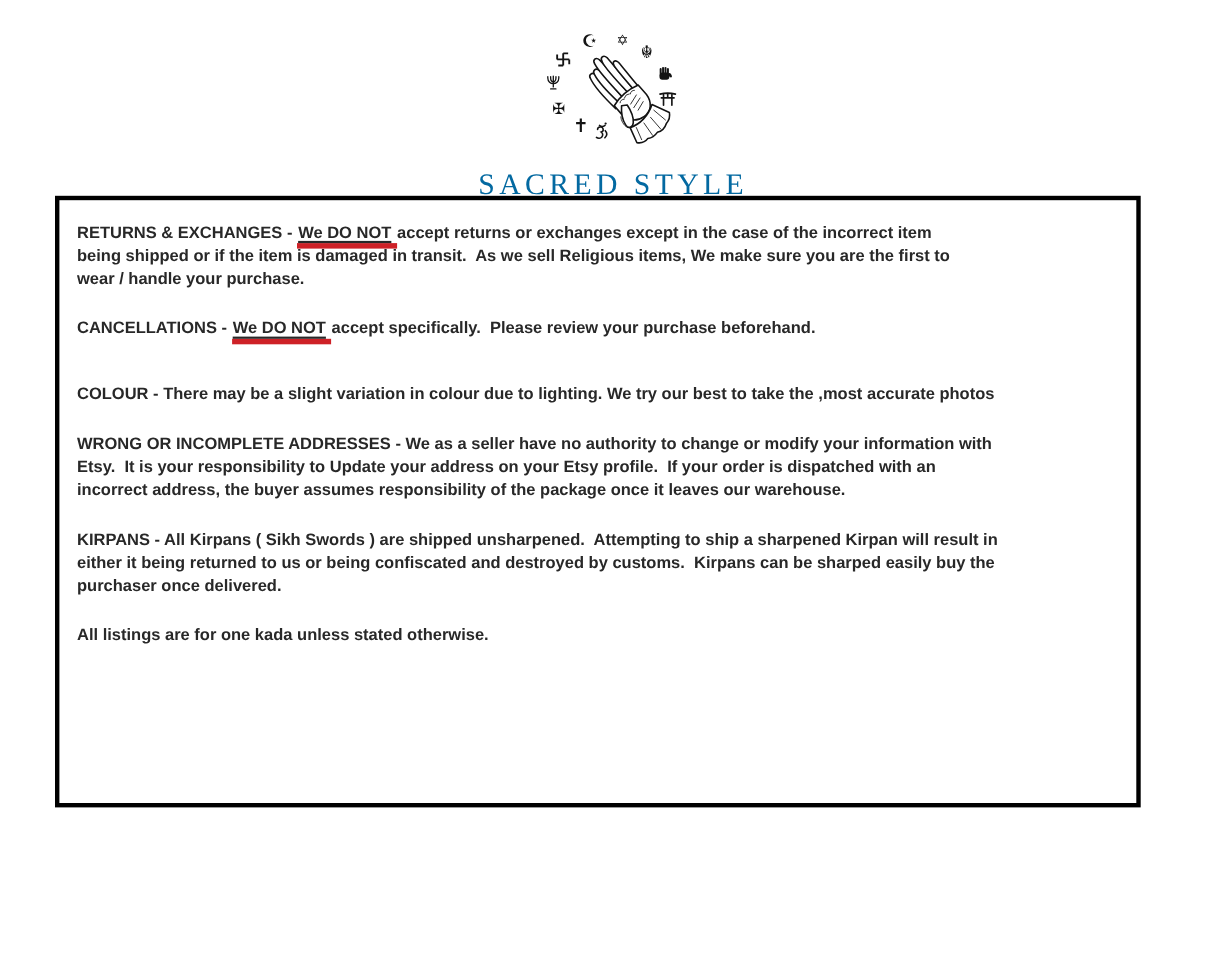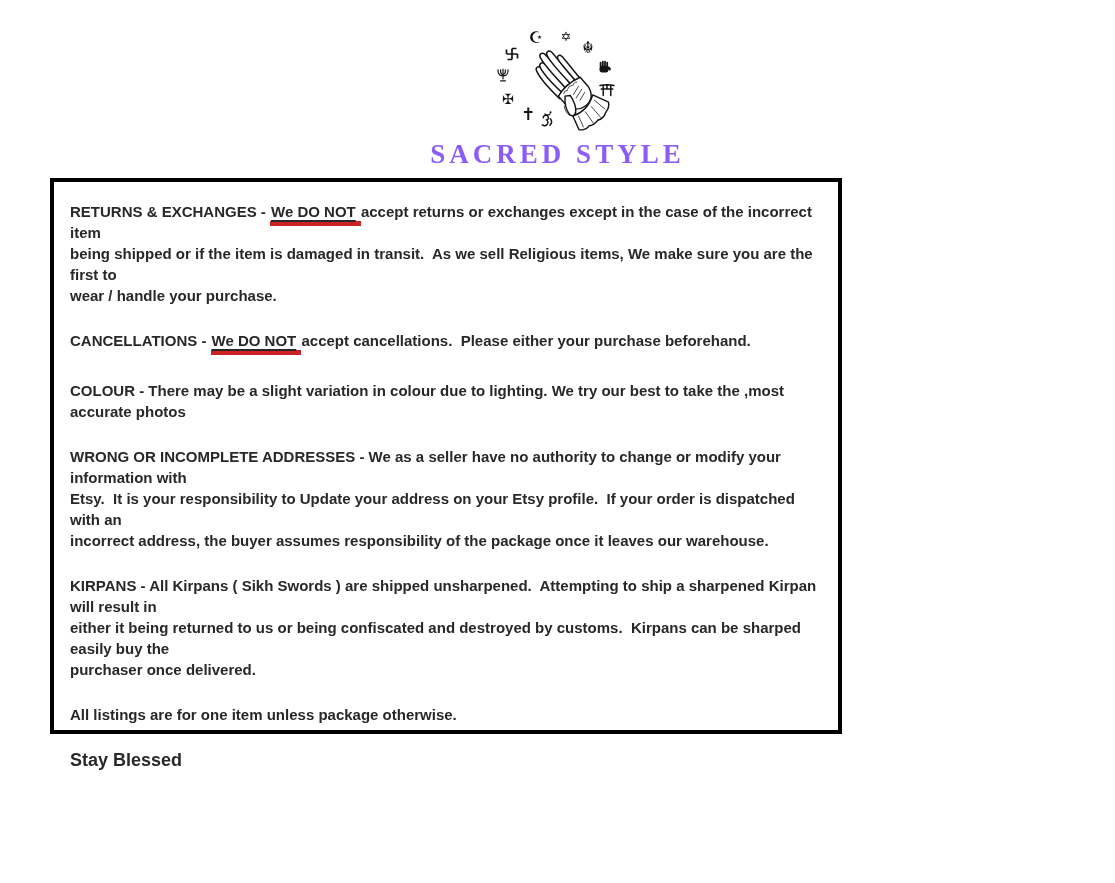--- a/index.html
+++ b/index.html
@@ -7,34 +7,34 @@
     position:relative; width:1115px; height:883px; background:#ffffff;
     font-family:"Liberation Sans", sans-serif; overflow:hidden;
   }
   
   .logo-wrap {
     position:absolute; top:22px; left:0; width:100%;
     display:flex; flex-direction:column; align-items:center;
   }
   .logo-art { display:block; }
   .brand {
-    margin-top:2px;
+    margin-top:15px;
     font-family:"Liberation Serif", serif;
-    font-weight:700; font-size:27px; letter-spacing:4px;
-    color:#8b5cf6; white-space:nowrap;
+    font-weight:400; font-size:27px; letter-spacing:4px;
+    color:#0369a1; white-space:nowrap;
   }
   
   .policy-box {
-    position:absolute; left:50px; top:178px; width:792px; height:556px;
+    position:absolute; left:50px; top:178px; width:987px; height:556px;
     box-sizing:border-box; border:4px solid #000000;
     padding:19px 12px 0 16px;
     color:#282828; font-weight:700; font-size:15px; line-height:21px;
   }
   .para { margin:0 0 24px 0; white-space:pre-wrap; }
-  .para.gap-extra { margin-top:29px; }
+  .para.gap-extra { margin-top:39px; }
   .para.signoff { font-size:18px; line-height:22px; margin-bottom:0; }
   .dn {
     text-decoration:underline;
     text-decoration-thickness:2px;
     text-underline-offset:3px;
     border-bottom:5px solid #ce2127;
     padding:0 5px 1px 1px;
     margin-right:-4px;
   }
   
@@ -113,31 +113,30 @@
 
     <div class="brand">SACRED STYLE</div>
   </div>
 
   <div class="policy-box">
 
     <p class="para"><span>RETURNS &amp; EXCHANGES - </span><span class="dn">We DO NOT</span><span> accept returns or exchanges except in the case of the incorrect item
 being shipped or if the item is damaged in transit.  As we sell Religious items, We make sure you are the first to
 wear / handle your purchase.</span></p>
 
-    <p class="para"><span>CANCELLATIONS - </span><span class="dn">We DO NOT</span><span> accept cancellations.  Please either your purchase beforehand.</span></p>
+    <p class="para"><span>CANCELLATIONS - </span><span class="dn">We DO NOT</span><span> accept specifically.  Please review your purchase beforehand.</span></p>
 
 
     <p class="para gap-extra">COLOUR - There may be a slight variation in colour due to lighting. We try our best to take the ,most accurate photos</p>
 
     <p class="para">WRONG OR INCOMPLETE ADDRESSES - We as a seller have no authority to change or modify your information with
 Etsy.  It is your responsibility to Update your address on your Etsy profile.  If your order is dispatched with an
 incorrect address, the buyer assumes responsibility of the package once it leaves our warehouse.</p>
 
     <p class="para">KIRPANS - All Kirpans ( Sikh Swords ) are shipped unsharpened.  Attempting to ship a sharpened Kirpan will result in
 either it being returned to us or being confiscated and destroyed by customs.  Kirpans can be sharped easily buy the
 purchaser once delivered.</p>
 
-    <p class="para">All listings are for one item unless package otherwise.</p>
+    <p class="para">All listings are for one kada unless stated otherwise.</p>
 
-    <p class="para signoff">Stay Blessed</p>
 
   </div>
 </div>
 
 </body></html>

